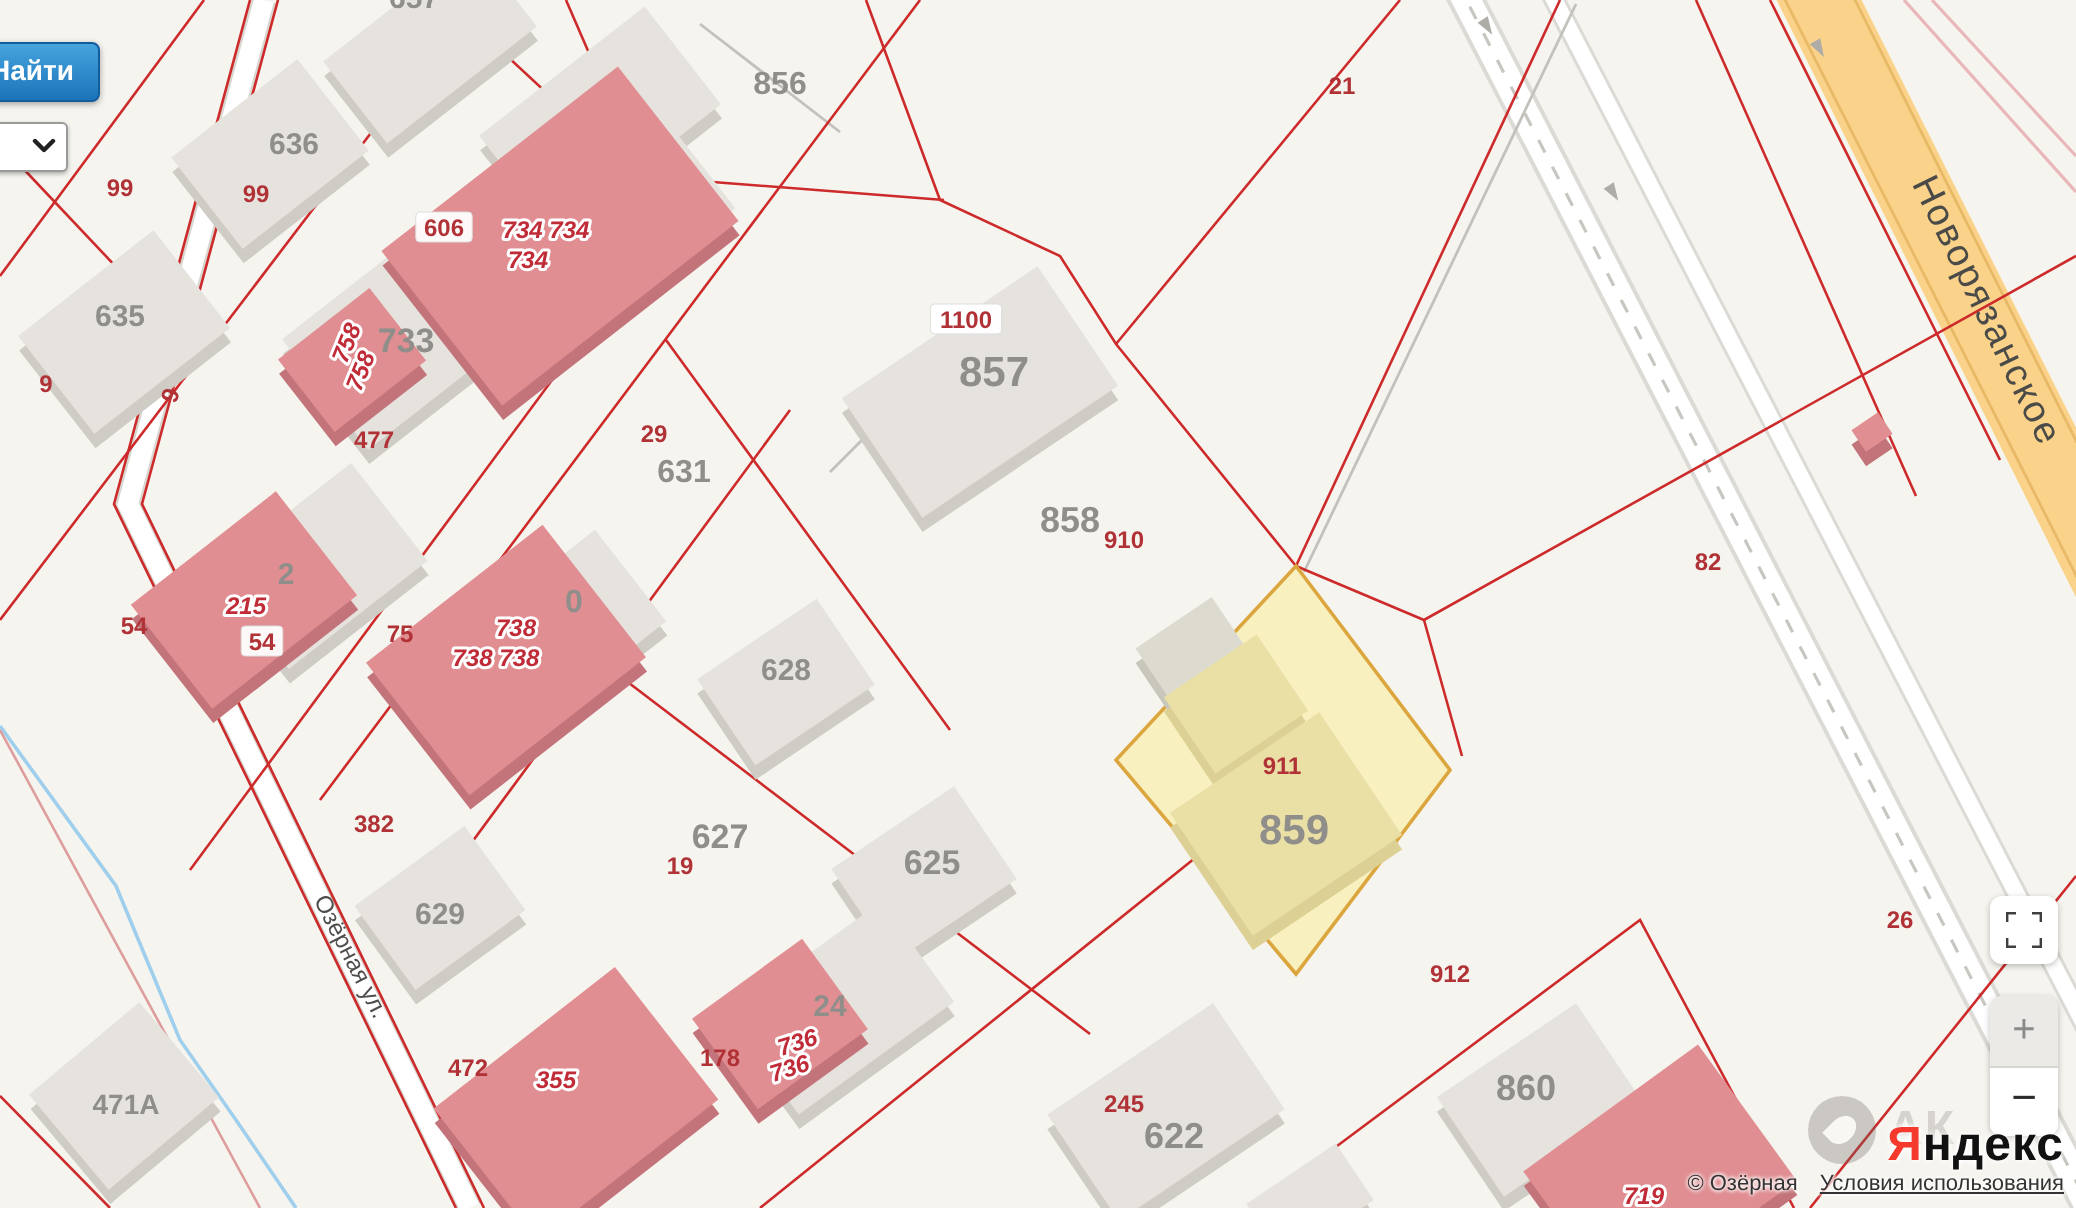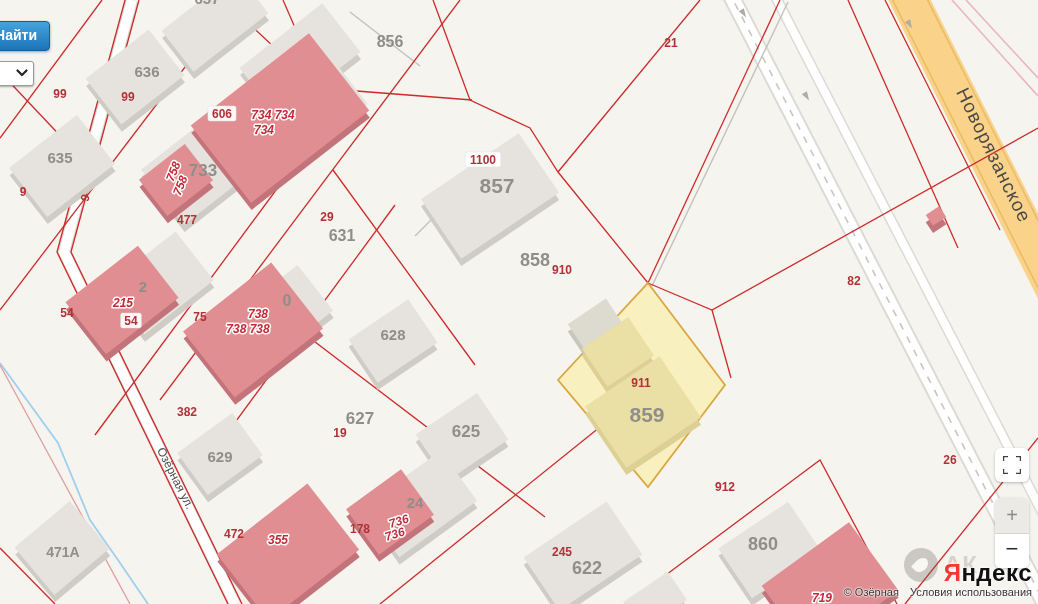--- a/index.html
+++ b/index.html
@@ -31,21 +31,21 @@
     line-height:34px;border-bottom:1px solid #d7d5d1;cursor:pointer;font-weight:400;}
   .zoom-out{height:34px;background:#fff;color:#2b2b2b;font-size:22px;text-align:center;
     line-height:30px;cursor:pointer;}
   
   .attrib{position:absolute;right:6px;bottom:6px;text-align:right;white-space:nowrap;}
   .logo{font-size:24px;font-weight:700;letter-spacing:.5px;line-height:22px;
     text-shadow:0 0 3px #fff,0 0 3px #fff;}
   .logo .ya{color:#f5392c;} .logo .rest{color:#111;}
   .attrib-line{font-size:11px;color:#333;margin-top:2px;
     text-shadow:0 0 2px #fff,0 0 2px #fff,0 0 2px #fff;}
-  .attrib-line a{color:#333;cursor:pointer;margin-left:8px;}
+  .attrib-line a{color:#333;text-decoration:underline;cursor:pointer;margin-left:8px;}
   .watermark{position:absolute;right:60px;bottom:22px;opacity:.30;pointer-events:none;
     display:flex;align-items:center;gap:6px;}
   .wm-circle{width:34px;height:34px;border-radius:50%;background:#6c6661;
     display:flex;align-items:center;justify-content:center;}
   .wm-drop{width:12px;height:16px;background:#fff;border-radius:50% 50% 50% 0;transform:rotate(45deg);}
   .wm-text{font-size:24px;font-weight:700;color:#8d8781;letter-spacing:1px;}
 </style>
 </head>
 <body>
 

